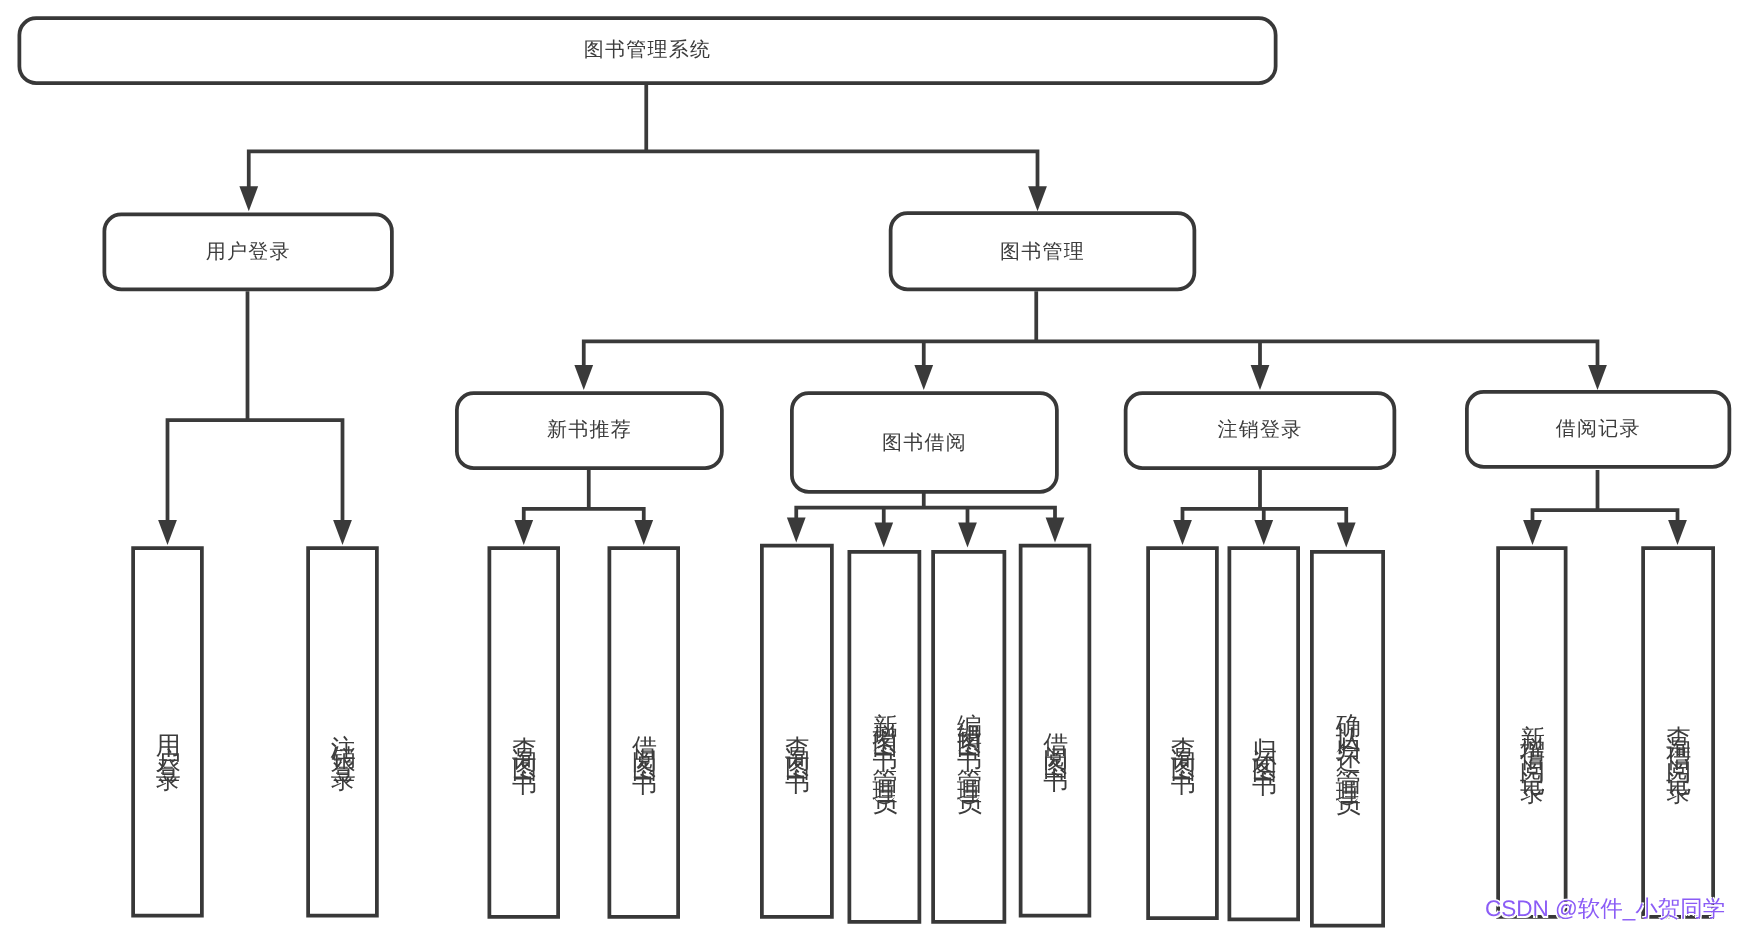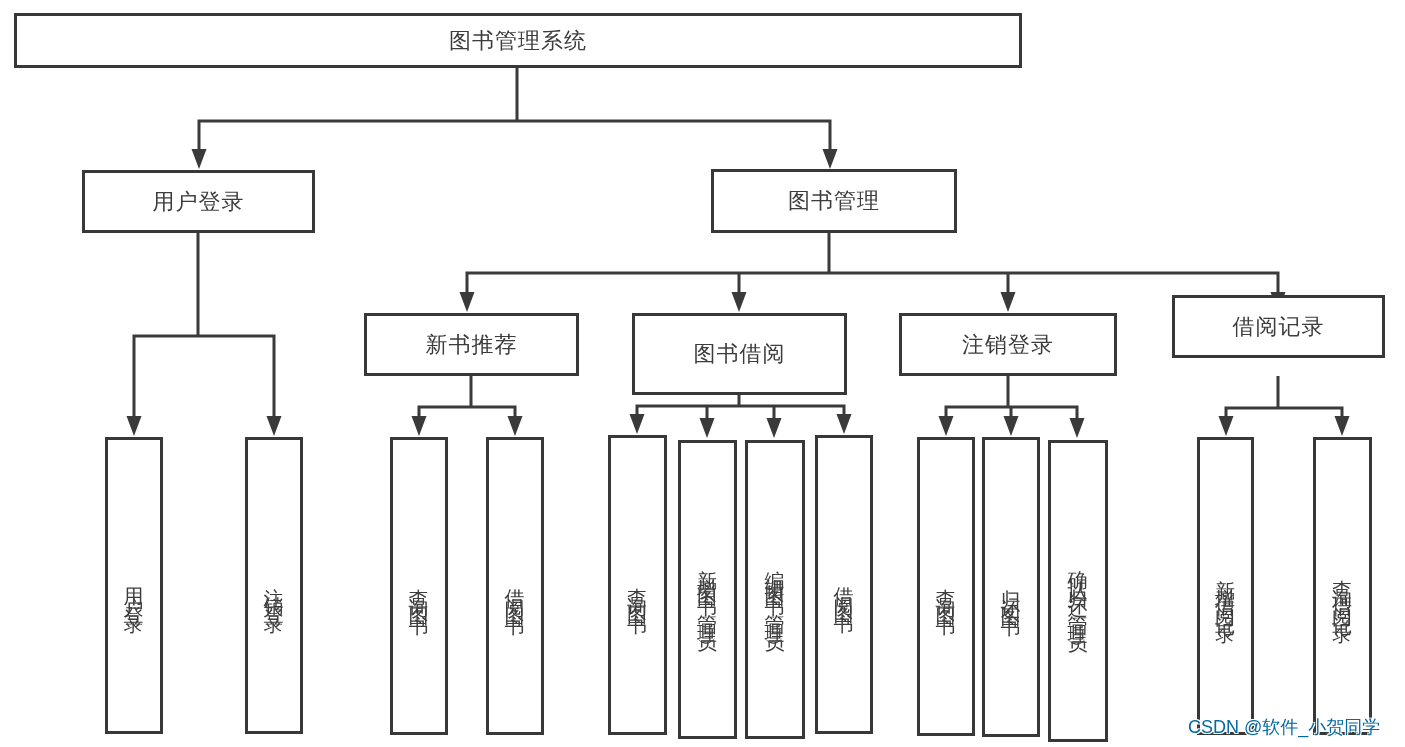--- a/index.html
+++ b/index.html
@@ -28,39 +28,40 @@
     box-sizing: border-box;
     background: #ffffff;
     border: 3px solid #383838;
     display: flex;
     align-items: center;
     justify-content: center;
     z-index: 2;
     color: #3c3c3c;
   }
   .node.h {
-    font-size: 22px;
+    font-size: 16px;
     letter-spacing: 1px;
     white-space: nowrap;
+    border-radius: 15px;
   }
   .node.v {
     writing-mode: vertical-rl;
     text-orientation: mixed;
     font-size: 20px;
     letter-spacing: 9px;
     line-height: 1;
     padding-top: 9px; 
   }
   .watermark {
     position: absolute;
     left: 1188px;
     top: 715px;
     z-index: 5;
     font-size: 18px;
-    color: #0369a1;
+    color: #8b5cf6;
     white-space: nowrap;
     text-shadow:
       1px 1px 0 #ffffff,
      -1px -1px 0 #ffffff,
       1px -1px 0 #ffffff,
      -1px 1px 0 #ffffff;
   }
 </style>
 </head>
 <body>
@@ -113,21 +114,21 @@
 </svg>
 
 <div class="node h" style="left:14px;top:13px;width:1008px;height:55px">图书管理系统</div>
 
 <div class="node h" style="left:82px;top:170px;width:233px;height:63px">用户登录</div>
 <div class="node h" style="left:711px;top:169px;width:246px;height:64px">图书管理</div>
 
 <div class="node h" style="left:364px;top:313px;width:215px;height:63px">新书推荐</div>
 <div class="node h" style="left:632px;top:313px;width:215px;height:82px">图书借阅</div>
 <div class="node h" style="left:899px;top:313px;width:218px;height:63px">注销登录</div>
-<div class="node h" style="left:1172px;top:295px;width:213px;height:63px">借阅记录</div>
+<div class="node h" style="left:1172px;top:312px;width:213px;height:63px">借阅记录</div>
 
 <div class="node v" style="left:105px;top:437px;width:58px;height:297px">用户登录</div>
 <div class="node v" style="left:245px;top:437px;width:58px;height:297px">注销登录</div>
 
 <div class="node v" style="left:390px;top:437px;width:58px;height:298px">查询图书</div>
 <div class="node v" style="left:486px;top:437px;width:58px;height:298px">借阅图书</div>
 
 <div class="node v" style="left:608px;top:435px;width:59px;height:300px">查询图书</div>
 <div class="node v" style="left:678px;top:440px;width:59px;height:299px">新增图书（管理员）</div>
 <div class="node v" style="left:745px;top:440px;width:60px;height:299px">编辑图书（管理员）</div>

